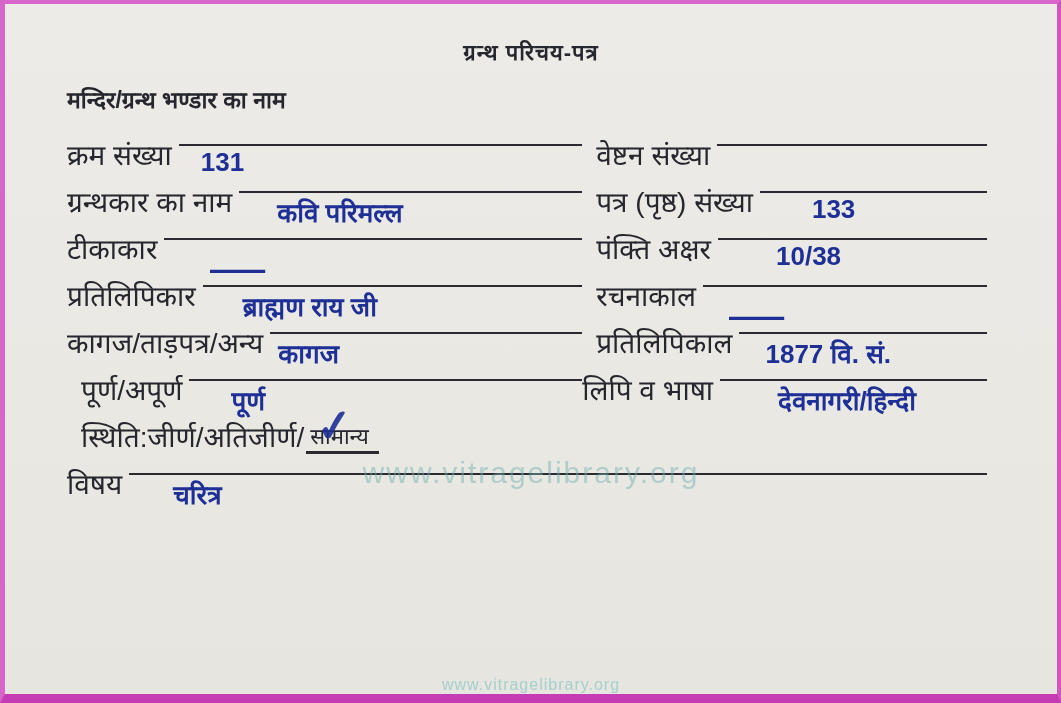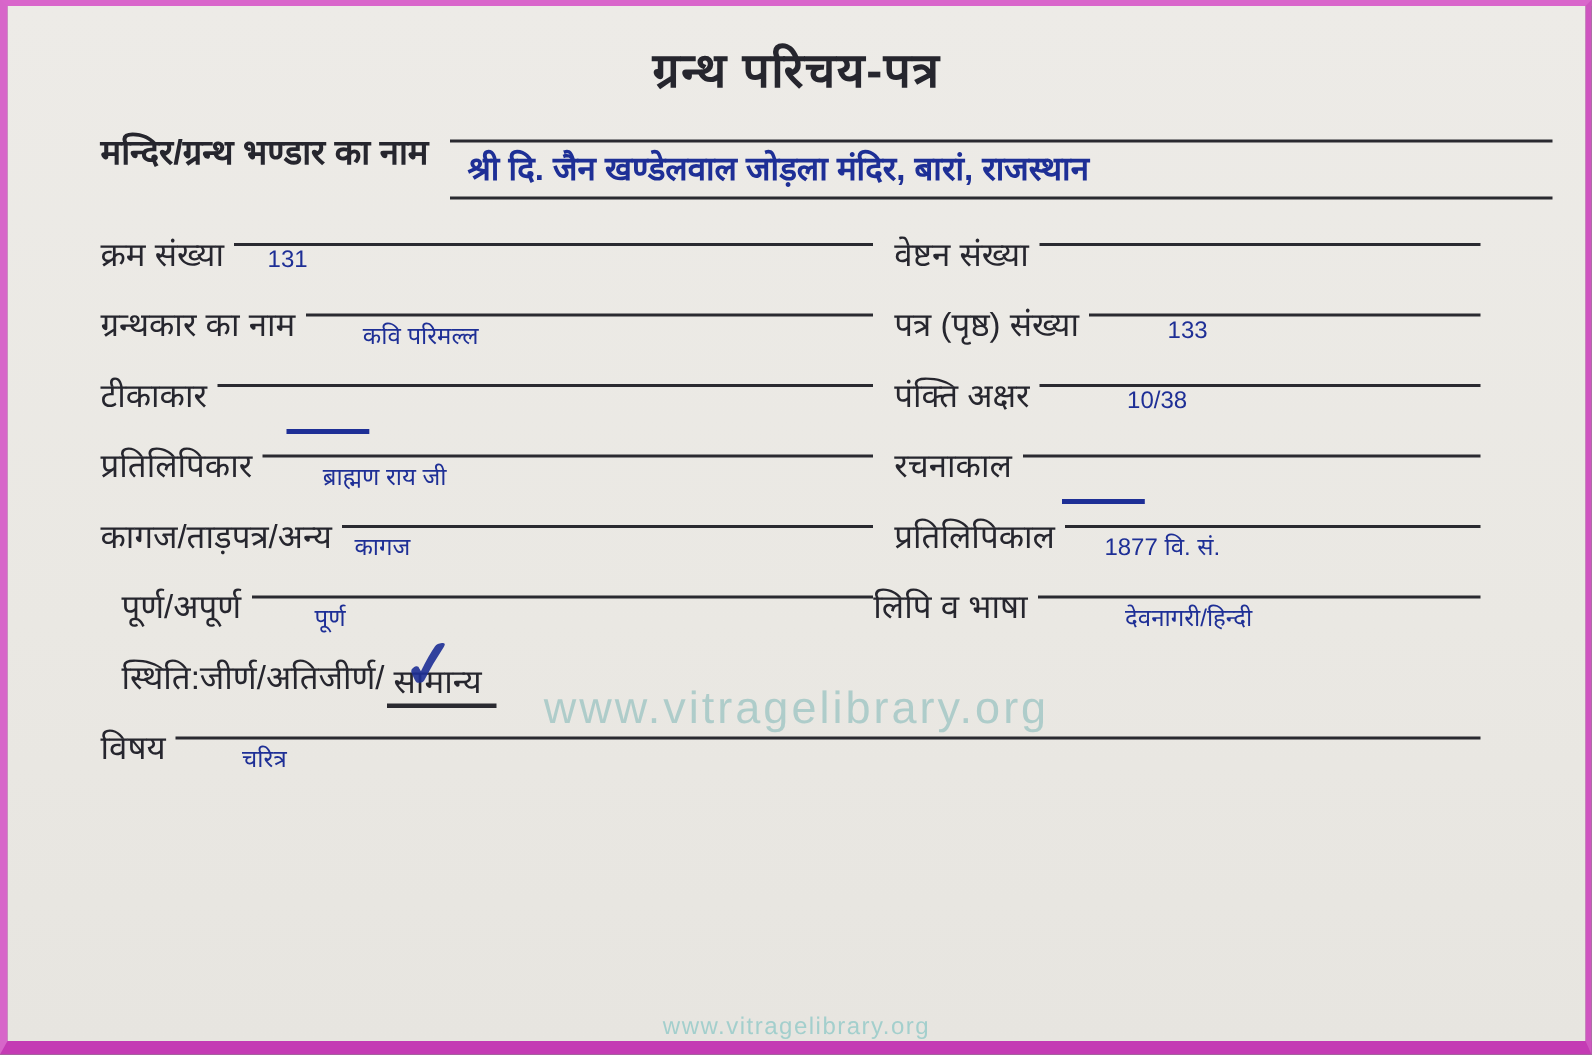--- a/index.html
+++ b/index.html
@@ -12,41 +12,41 @@
     position:relative; box-sizing:border-box;
     width:1061px; height:703px;
     background:linear-gradient(180deg,#edebe7 0%,#eae8e3 60%,#e7e5e0 100%);
     border-style:solid;
     border-color:#d966cb #cf55c0 #c43bb4 #d766c9;
     border-width:4px 4px 9px 5px;
     color:#26262e;
     overflow:hidden;
   }
   .title {
-    margin-top:20px; text-align:center;
-    font-size:32px; font-weight:bold; letter-spacing:1px; color:#26262e;
+    margin-top:32px; text-align:center;
+    font-size:22px; font-weight:bold; letter-spacing:1px; color:#26262e;
   }
   
-  .hdr { display:flex; align-items:flex-start; margin:20px 22px 16px 62px; }
+  .hdr { display:flex; align-items:flex-end; margin:20px 22px 16px 62px; }
   .hdr .lbl { font-size:23px; font-weight:bold; white-space:nowrap; }
   .hdr .rule { flex:1; position:relative; height:36px; margin-left:14px;
                border-bottom:2.5px solid #2a2a30; }
   .hdr .val { position:absolute; left:12px; bottom:3px;
               color:#1e2f96; font-size:22px; font-weight:600; white-space:nowrap; }
   
   .grid { display:grid; grid-template-columns:56% 44%; margin:8px 70px 0 62px; }
   .cell { position:relative; box-sizing:border-box; height:47px;
           display:flex; align-items:flex-start; padding-top:7px; }
   .cell.rc { padding-left:14px; }
   .cell.wide { grid-column:1 / -1; }
-  .lbl { font-size:22px; white-space:nowrap; line-height:1.25; }
+  .lbl { font-size:28px; white-space:nowrap; line-height:1.25; }
   .rule { flex:1; margin-left:7px; margin-top:6px; position:relative;
           border-top:2.5px solid #2a2a30; }
   .val { position:absolute; top:1px; left:40px;
-         color:#1e2f96; font-size:16px; font-weight:400; white-space:nowrap; }
+         color:#1e2f96; font-size:26px; font-weight:700; white-space:nowrap; }
   .rc .val { left:52px; }
   .val.near { left:8px; }
   .val.dash { top:9px; font-weight:bold; font-size:24px;
               display:inline-block; transform:scaleX(2.3) scaleY(1.4);
               transform-origin:left top; }
   
   .cond-word { position:relative; margin-left:2px; padding:0 10px 1px 4px;
                font-size:22px; border-bottom:3px solid #2a2a30; }
   .check { position:absolute; left:10px; top:-16px; font-size:44px; line-height:1;
            color:#1e2f96; font-weight:bold; transform:rotate(-6deg); opacity:.9; }
@@ -60,23 +60,20 @@
 </style>
 </head>
 <body>
 
 <div class="paper">
 
   <div class="title">ग्रन्थ परिचय-पत्र</div>
 
   <div class="hdr">
     <span class="lbl">मन्दिर/ग्रन्थ भण्डार का नाम</span>
-    <span class="rule">
-      <span class="val">श्री दि. जैन खण्डेलवाल जोड़ला मंदिर, बारां, राजस्थान</span>
-    </span>
   </div>
 
   <div class="grid">
 
     <div class="cell">
       <span class="lbl">क्रम संख्या</span>
       <span class="rule">
         <span class="val" style="left:22px">131</span>
       </span>
     </div>

